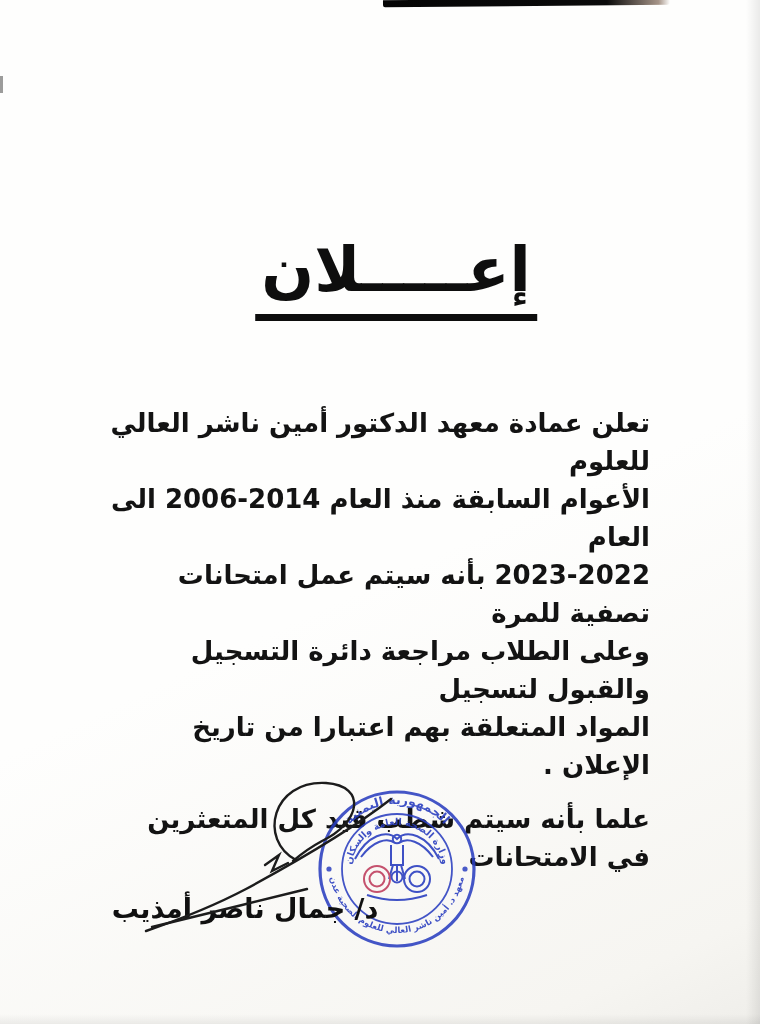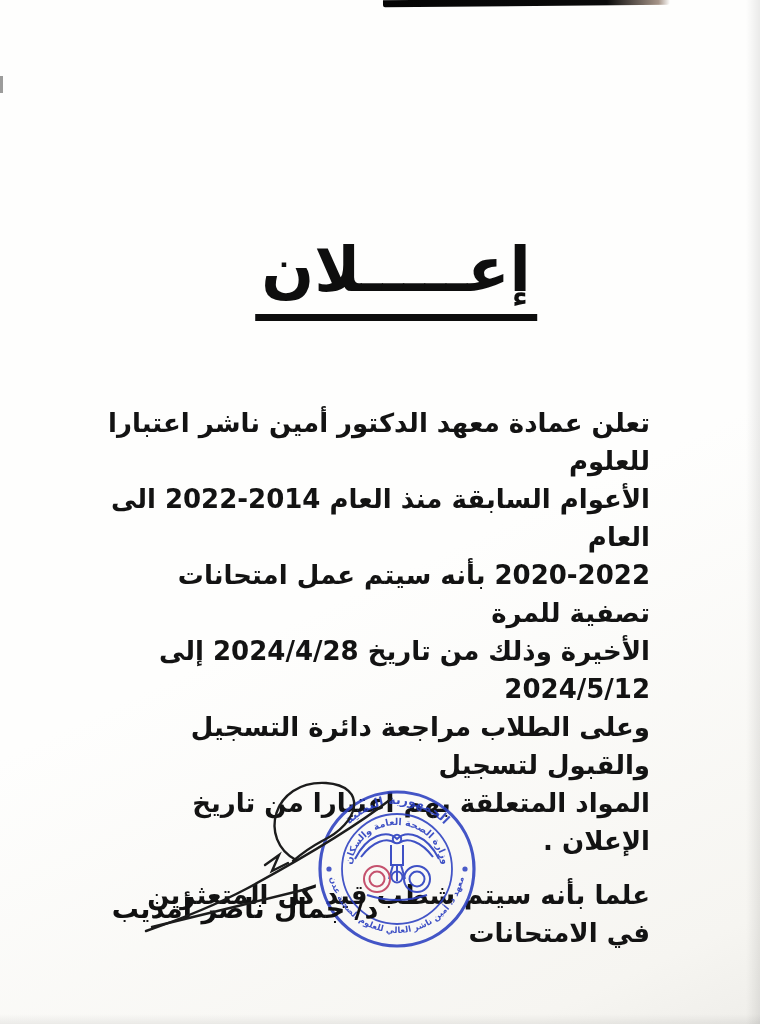--- a/index.html
+++ b/index.html
@@ -47,24 +47,23 @@
   <div class="edge-shade-bottom"></div>
   <div class="scan-band"></div>
   <div class="scan-mark-left"></div>
 
   <div class="title-wrap">
     <span class="title-text">إعـــــلان</span>
   </div>
 
   <div class="body-text">
     <div class="para1">
-      <div class="line">تعلن عمادة معهد الدكتور أمين ناشر اعتبارا للعلوم</div>
-      <div class="line">الأعوام السابقة منذ العام 2014-2022 الى العام</div>
-      <div class="line">2020-2022 بأنه سيتم عمل امتحانات تصفية للمرة</div>
-      <div class="line">الأخيرة وذلك من تاريخ 2024/4/28 إلى 2024/5/12</div>
+      <div class="line">تعلن عمادة معهد الدكتور أمين ناشر العالي للعلوم</div>
+      <div class="line">الأعوام السابقة منذ العام 2014-2006 الى العام</div>
+      <div class="line">2023-2022 بأنه سيتم عمل امتحانات تصفية للمرة</div>
       <div class="line">وعلى الطلاب مراجعة دائرة التسجيل والقبول لتسجيل</div>
       <div class="line">المواد المتعلقة بهم اعتبارا من تاريخ الإعلان .</div>
     </div>
     <div class="para2">
       <div class="line">علما بأنه سيتم شطب قيد كل المتعثرين في الامتحانات</div>
 
     </div>
   </div>
 
   <svg class="stamp-svg" width="164" height="168" viewBox="0 0 164 168">

